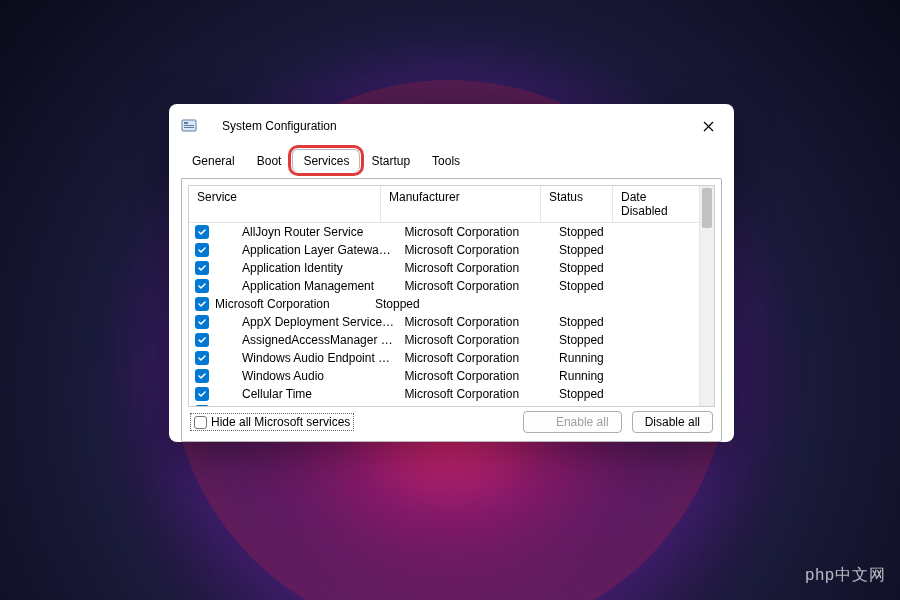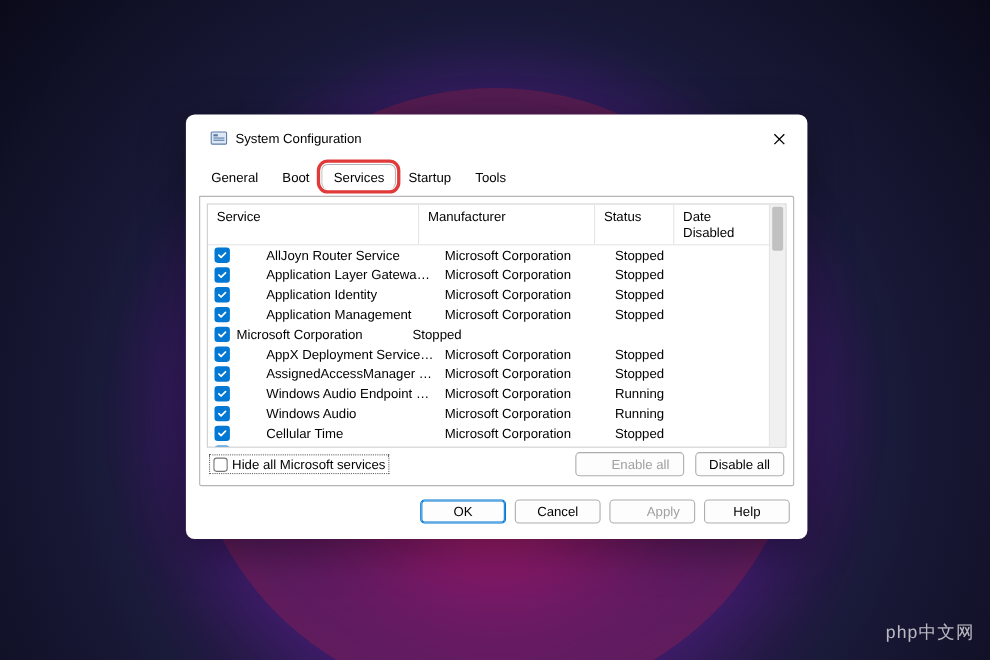--- a/index.html
+++ b/index.html
@@ -36,22 +36,22 @@
     background: #fff;
     border-radius: 8px;
     box-shadow: 0 10px 40px rgba(0,0,0,0.4);
     display: flex;
     flex-direction: column;
     color: #000;
   }
   .titlebar {
     display: flex;
     align-items: center;
-    padding: 8px 12px 4px 22px;
-    gap: 7px;
+    padding: 8px 12px 4px 12px;
+    gap: 25px;
   }
   .titlebar .app-icon {
     width: 16px; height: 16px;
     display: flex; align-items: center; justify-content: center;
   }
   .titlebar .title { font-size: 12px; flex: 1; }
   .titlebar .close {
     width: 28px; height: 28px;
     display: flex; align-items: center; justify-content: center;
     cursor: pointer;
@@ -363,20 +363,14 @@
         <span class="chk"></span>
         <span>Hide all Microsoft services</span>
       </label>
       <div class="btn-row">
         <div class="btn disabled">Enable all</div>
         <div class="btn">Disable all</div>
       </div>
     </div>
   </div>
 
-  <div class="dialog-buttons">
-    <div class="btn default">OK</div>
-    <div class="btn">Cancel</div>
-    <div class="btn disabled">Apply</div>
-    <div class="btn">Help</div>
-  </div>
 
 </div>
 
 </body></html>

